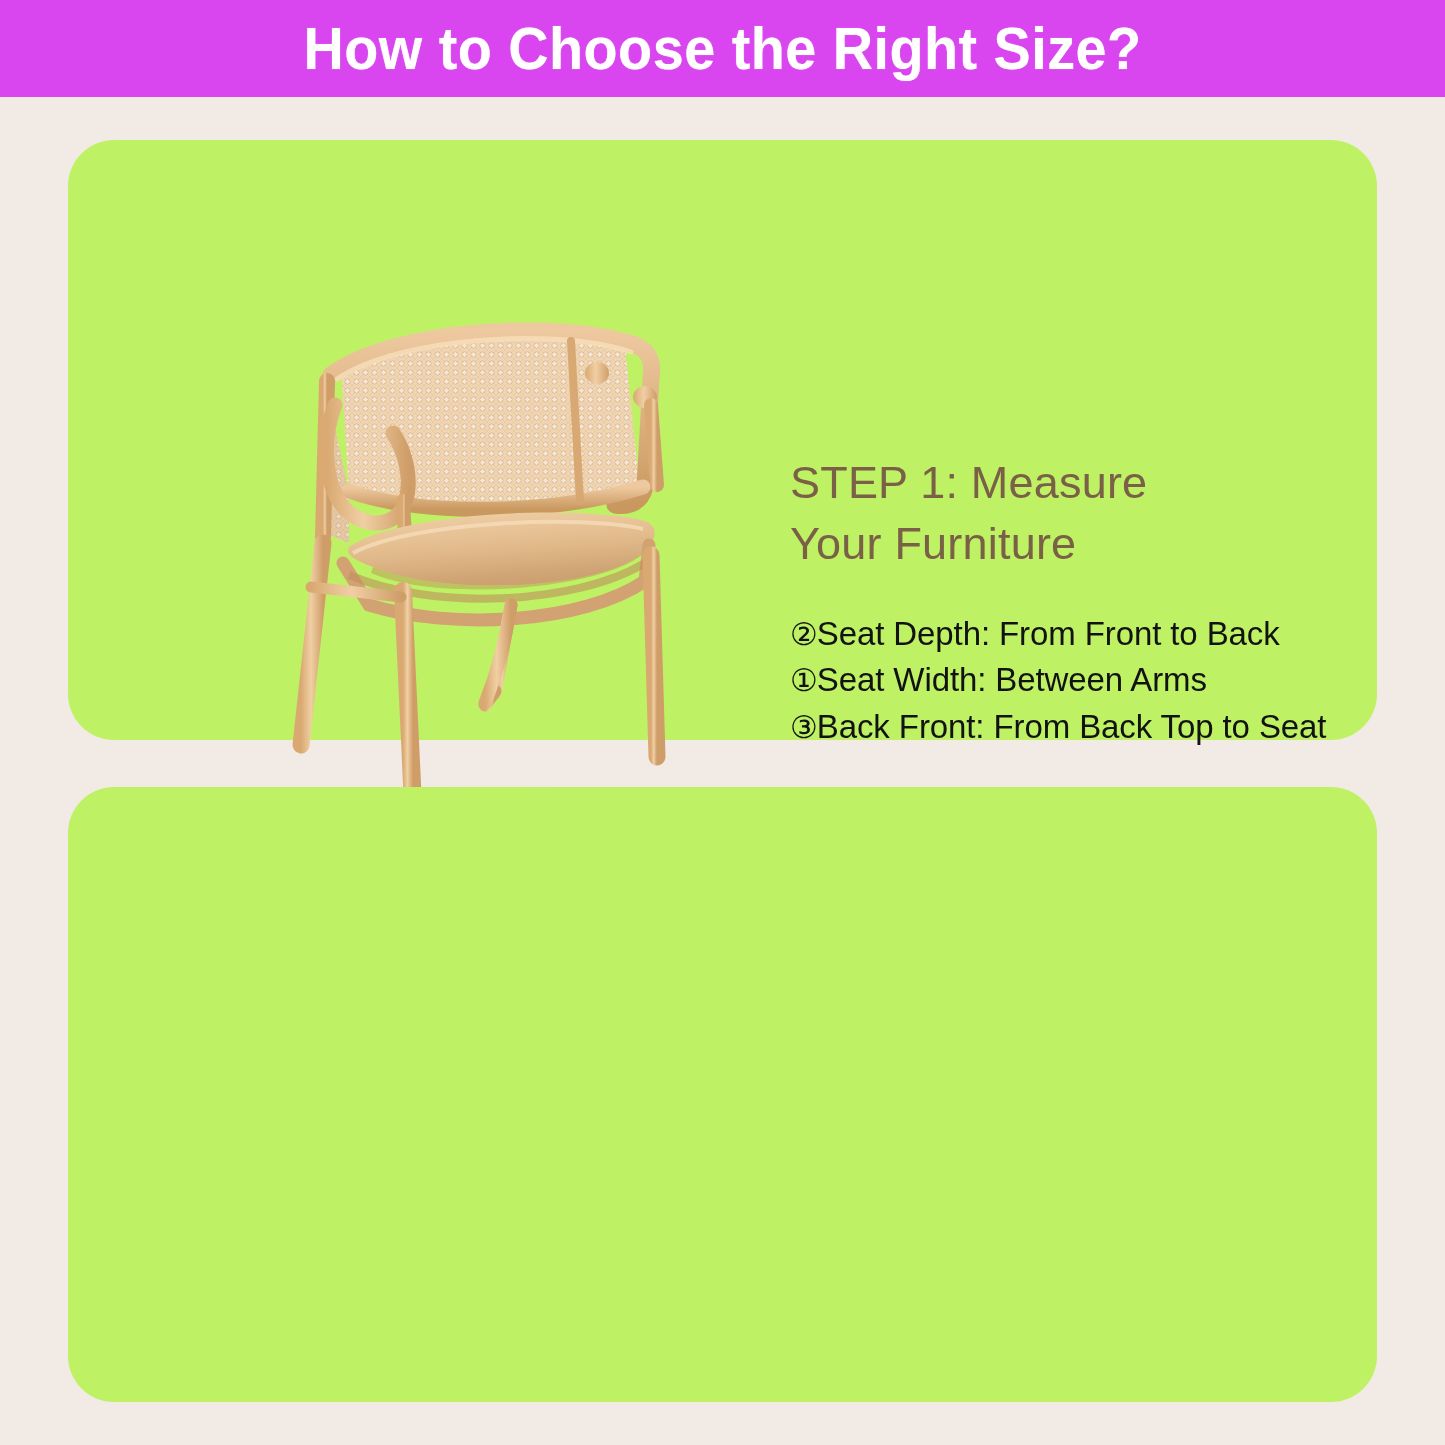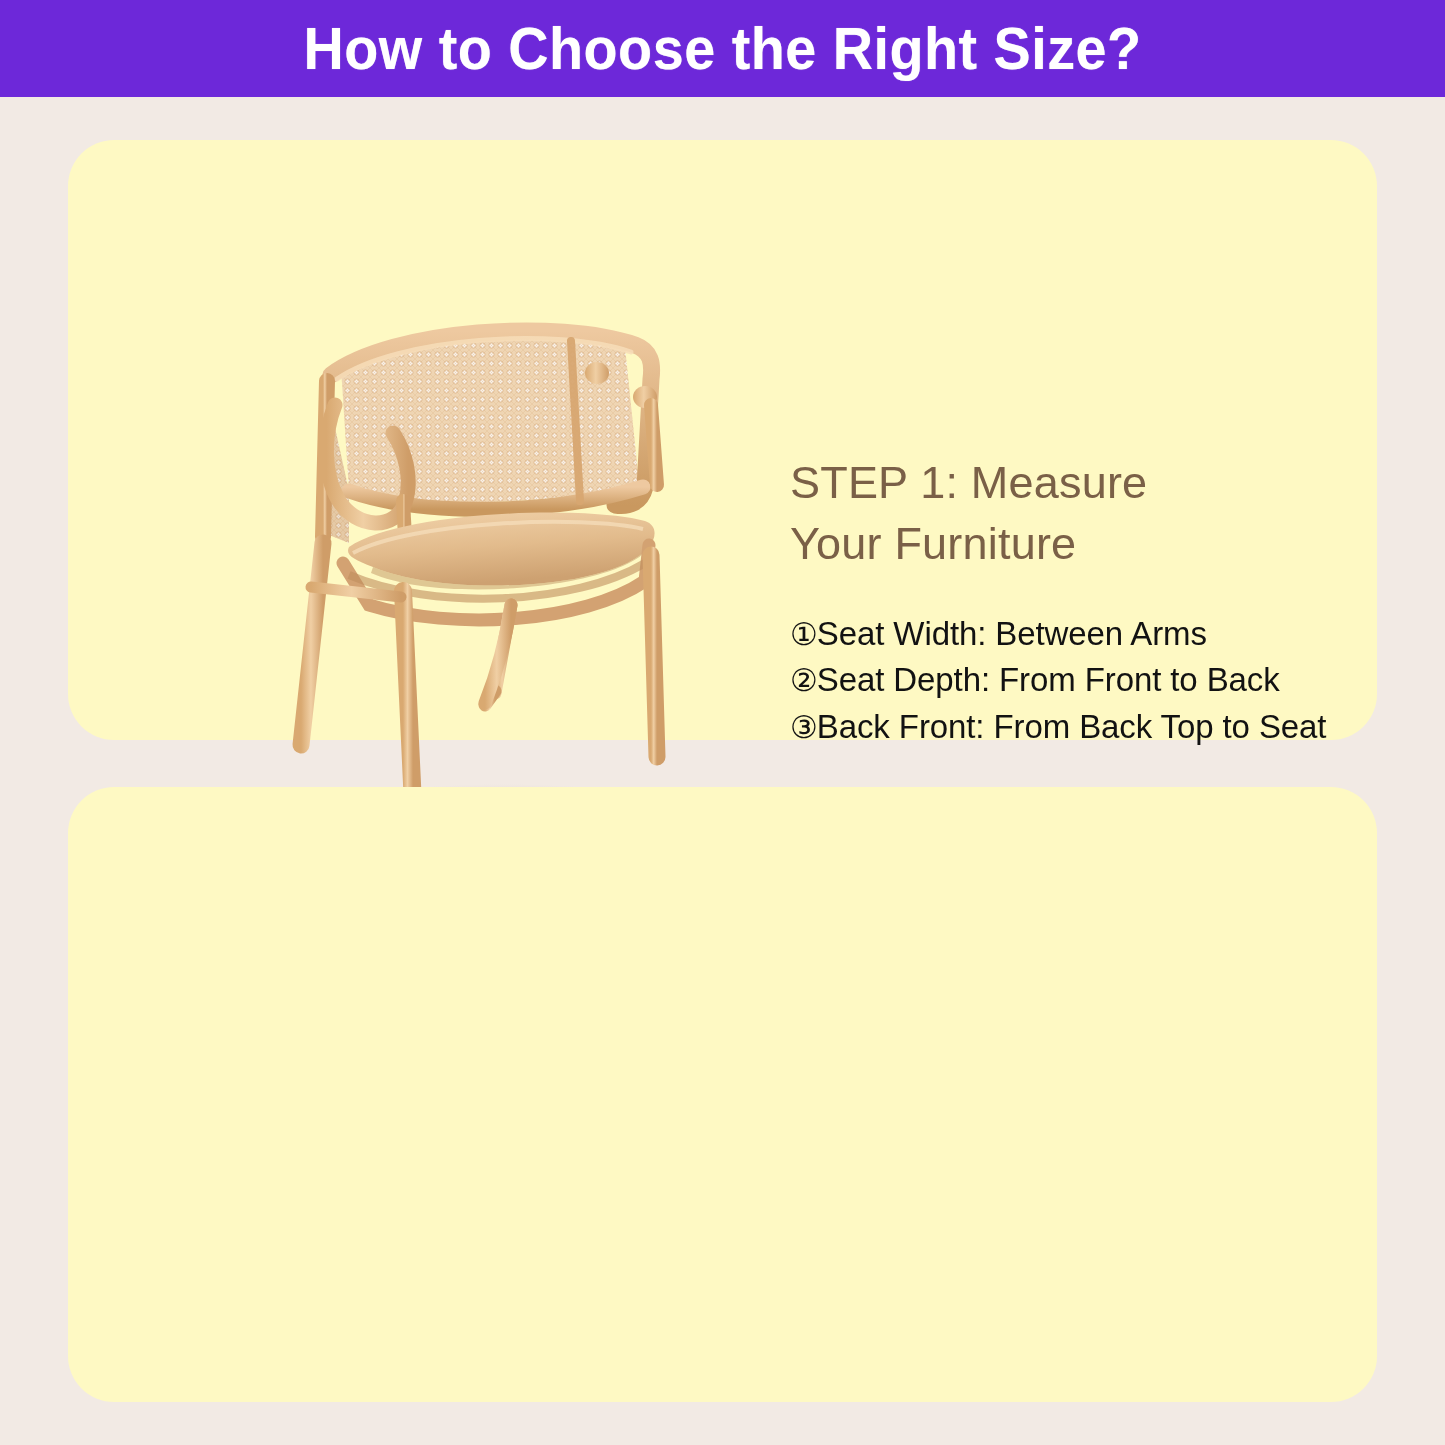--- a/index.html
+++ b/index.html
@@ -15,40 +15,40 @@
     font-family: "Liberation Sans", sans-serif;
     position: relative;
   }
 
   
   .header-banner {
     position: absolute;
     left: 0; top: 0;
     width: 1445px;
     height: 97px;
-    background: #6d28d9;
+    background: #d946ef;
     display: flex;
     align-items: center;
     justify-content: center;
   }
   .header-title {
     color: #ffffff;
     font-family: "Liberation Sans Narrow", "Liberation Sans", sans-serif;
     font-size: 60px;
     font-weight: bold;
     letter-spacing: 0.5px;
     transform: scaleX(0.93);
     white-space: nowrap;
     text-shadow: 0 0 1px rgba(255,255,255,0.6);
   }
 
   
   .card {
     position: absolute;
-    background: #fef9c3;
+    background: #bef264;
     border-radius: 46px;
   }
   #card-step1 { left: 68px; top: 140px; width: 1309px; height: 600px; }
   #card-step2 { left: 68px; top: 787px; width: 1309px; height: 615px; }
 
   
   .step-heading {
     color: #7a6047;
     font-size: 45px;
     font-weight: normal;
@@ -173,24 +173,24 @@
 
       <path d="M58 282 L148 292" stroke="url(#woodV)" stroke-width="11" stroke-linecap="round"></path>
     </svg>
   </div>
 
   <div id="step1-text">
     <div class="step-heading">STEP 1: Measure
 Your Furniture</div>
     <div class="bullet-list">
       <div class="bullet-line">
-        <span class="circ">①</span><span>Seat Width: Between Arms</span>
+        <span class="circ">②</span><span>Seat Depth: From Front to Back</span>
       </div>
       <div class="bullet-line">
-        <span class="circ">②</span><span>Seat Depth: From Front to Back</span>
+        <span class="circ">①</span><span>Seat Width: Between Arms</span>
       </div>
       <div class="bullet-line">
         <span class="circ">③</span><span>Back Front: From Back Top to Seat</span>
       </div>
     </div>
   </div>
 </div>
 
 <div class="card" id="card-step2">
 

